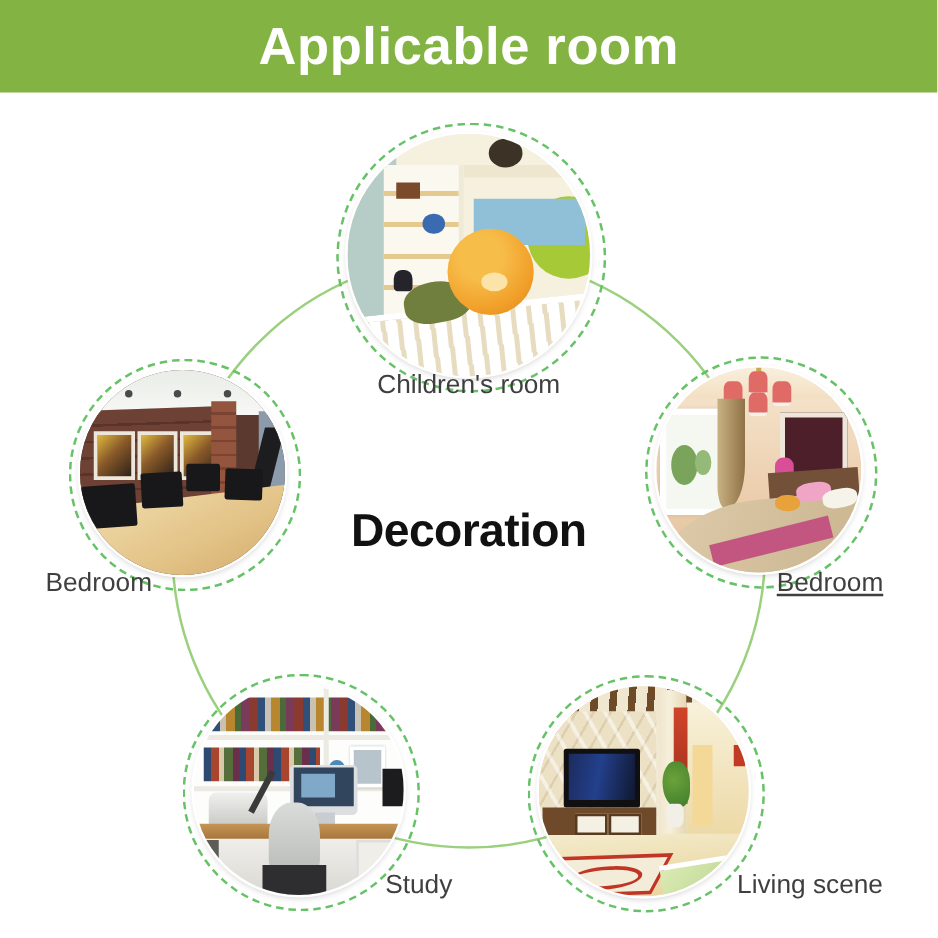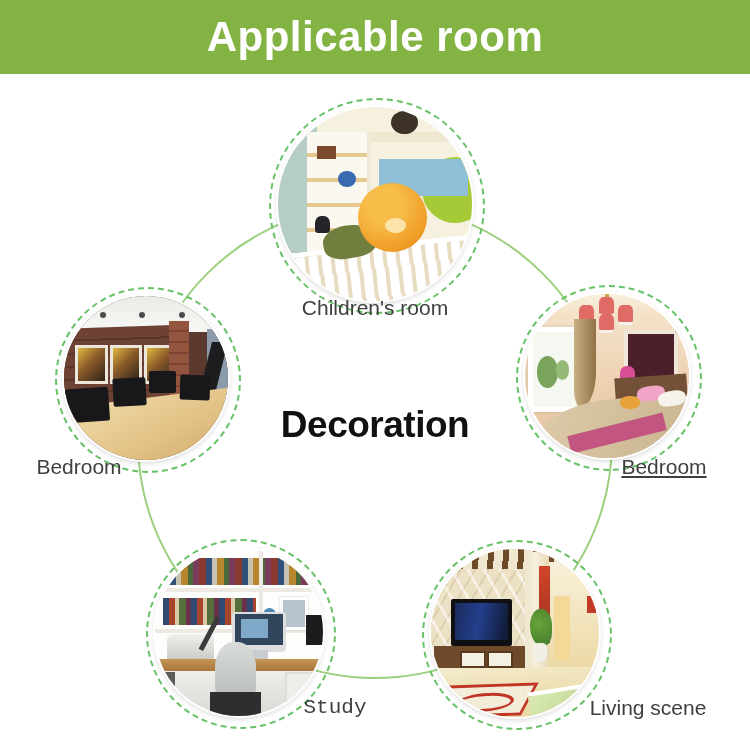--- a/index.html
+++ b/index.html
@@ -37,21 +37,21 @@
   .ring-office{left:55px;top:287px;width:182px;height:182px;}
   .photo-office{left:64px;top:296px;width:164px;height:164px;}
   .label-office{left:79px;top:455px;}
 
   .ring-bedroom{left:516px;top:285px;width:182px;height:182px;}
   .photo-bedroom{left:525px;top:294px;width:164px;height:164px;}
   .label-bedroom{left:664px;top:455px;text-decoration:underline;}
 
   .ring-study{left:146px;top:539px;width:186px;height:186px;}
   .photo-study{left:155px;top:548px;width:168px;height:168px;}
-  .label-study{left:335px;top:696px;font-family:Liberation Mono, monospace;}
+  .label-study{left:335px;top:696px;}
 
   .ring-living{left:422px;top:540px;width:186px;height:186px;}
   .photo-living{left:431px;top:549px;width:168px;height:168px;}
   .label-living{left:648px;top:696px;}
 
   
   .ch-bg{inset:0;background:#f6f0df;}
   .ch-leftwall{left:0;top:0;width:20%;height:80%;background:#b5cdc6;}
   .ch-green{right:-8%;top:26%;width:34%;height:34%;border-radius:50%;background:#a6c937;}
   .ch-board{left:52%;top:27%;width:46%;height:19%;background:#8fc0d8;}

